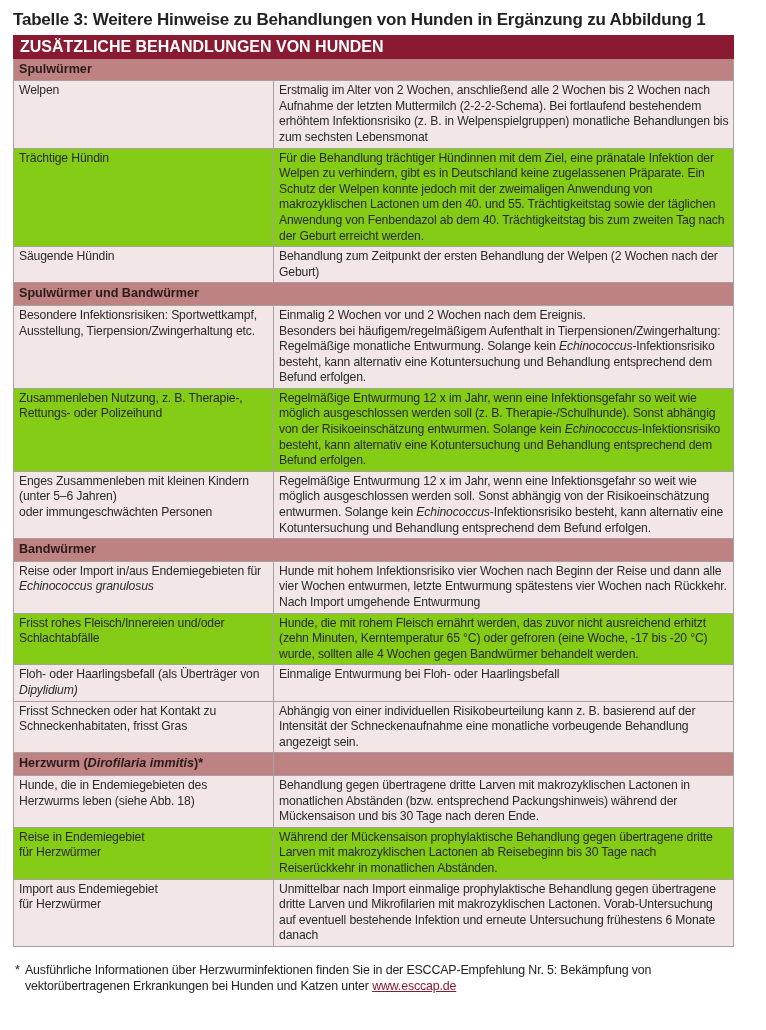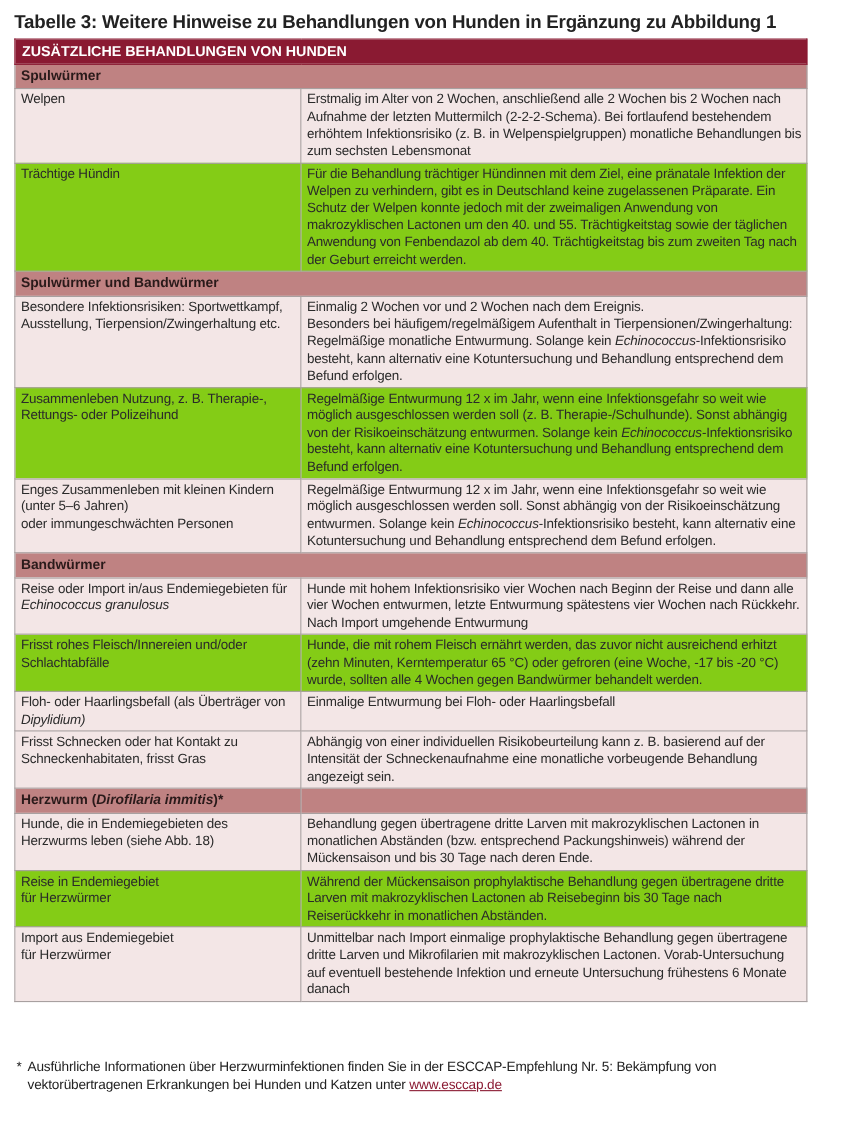--- a/index.html
+++ b/index.html
@@ -15,21 +15,21 @@
   table.main {
     position: absolute; left: 13px; top: 35px; width: 721px;
     border-collapse: collapse; font-size: 12.2px; line-height: 15.6px;
     letter-spacing: -0.15px;
   }
   table.main td {
     border: 1px solid #a8a0a0; vertical-align: top; padding: 2px 4px 2px 5px;
   }
   td.c1 { width: 249px; }
   tr.top td {
-    background: #8a1a32; color: #ffffff; font-weight: bold; font-size: 13px;
+    background: #8a1a32; color: #ffffff; font-weight: bold; font-size: 16px;
     padding: 3px 5px 3px 6px; border-color: #8a1a32; letter-spacing: 0;
   }
   tr.sec td {
     background: #bf8282; color: #2a1a1a; font-weight: bold; font-size: 12.6px;
     padding: 3px 5px 3px 5px; letter-spacing: 0;
   }
   tr.light td { background: #f3e6e6; }
   tr.dark td { background: #84cc16; }
   .footnote {
     position: absolute; left: 15px; top: 962px; width: 730px;
@@ -54,20 +54,24 @@
     <tr class="sec">
       <td colspan="2">Spulwürmer</td>
     </tr>
     <tr class="light">
       <td class="c1">Welpen</td>
       <td>Erstmalig im Alter von 2 Wochen, anschließend alle 2 Wochen bis 2 Wochen nach Aufnahme der letzten Muttermilch (2-2-2-Schema). Bei fortlaufend bestehendem erhöhtem Infektionsrisiko (z. B. in Welpenspielgruppen) monatliche Behandlungen bis zum sechsten Lebensmonat</td>
     </tr>
     <tr class="dark">
       <td class="c1">Trächtige Hündin</td>
       <td>Für die Behandlung trächtiger Hündinnen mit dem Ziel, eine pränatale Infektion der Welpen zu verhindern, gibt es in Deutschland keine zugelassenen Präparate. Ein Schutz der Welpen konnte jedoch mit der zweimaligen Anwendung von makrozyklischen Lactonen um den 40. und 55. Trächtigkeitstag sowie der täglichen Anwendung von Fenbendazol ab dem 40. Trächtigkeitstag bis zum zweiten Tag nach der Geburt erreicht werden.</td>
+    </tr>
+    <tr class="light">
+      <td class="c1">Säugende Hündin</td>
+      <td>Behandlung zum Zeitpunkt der ersten Behandlung der Welpen (2 Wochen nach der Geburt)</td>
     </tr>
 
     <tr class="sec">
       <td colspan="2">Spulwürmer und Bandwürmer</td>
     </tr>
     <tr class="light">
       <td class="c1">Besondere Infektionsrisiken: Sportwettkampf, Ausstellung, Tierpension/Zwingerhaltung etc.</td>
       <td>
         <span>Einmalig 2 Wochen vor und 2 Wochen nach dem Ereignis.</span><br>
         <span>Besonders bei häufigem/regelmäßigem Aufenthalt in Tierpensionen/Zwingerhaltung: Regelmäßige monatliche Entwurmung. Solange kein </span><i>Echinococcus</i><span>-Infektionsrisiko besteht, kann alternativ eine Kotuntersuchung und Behandlung entsprechend dem Befund erfolgen.</span>

